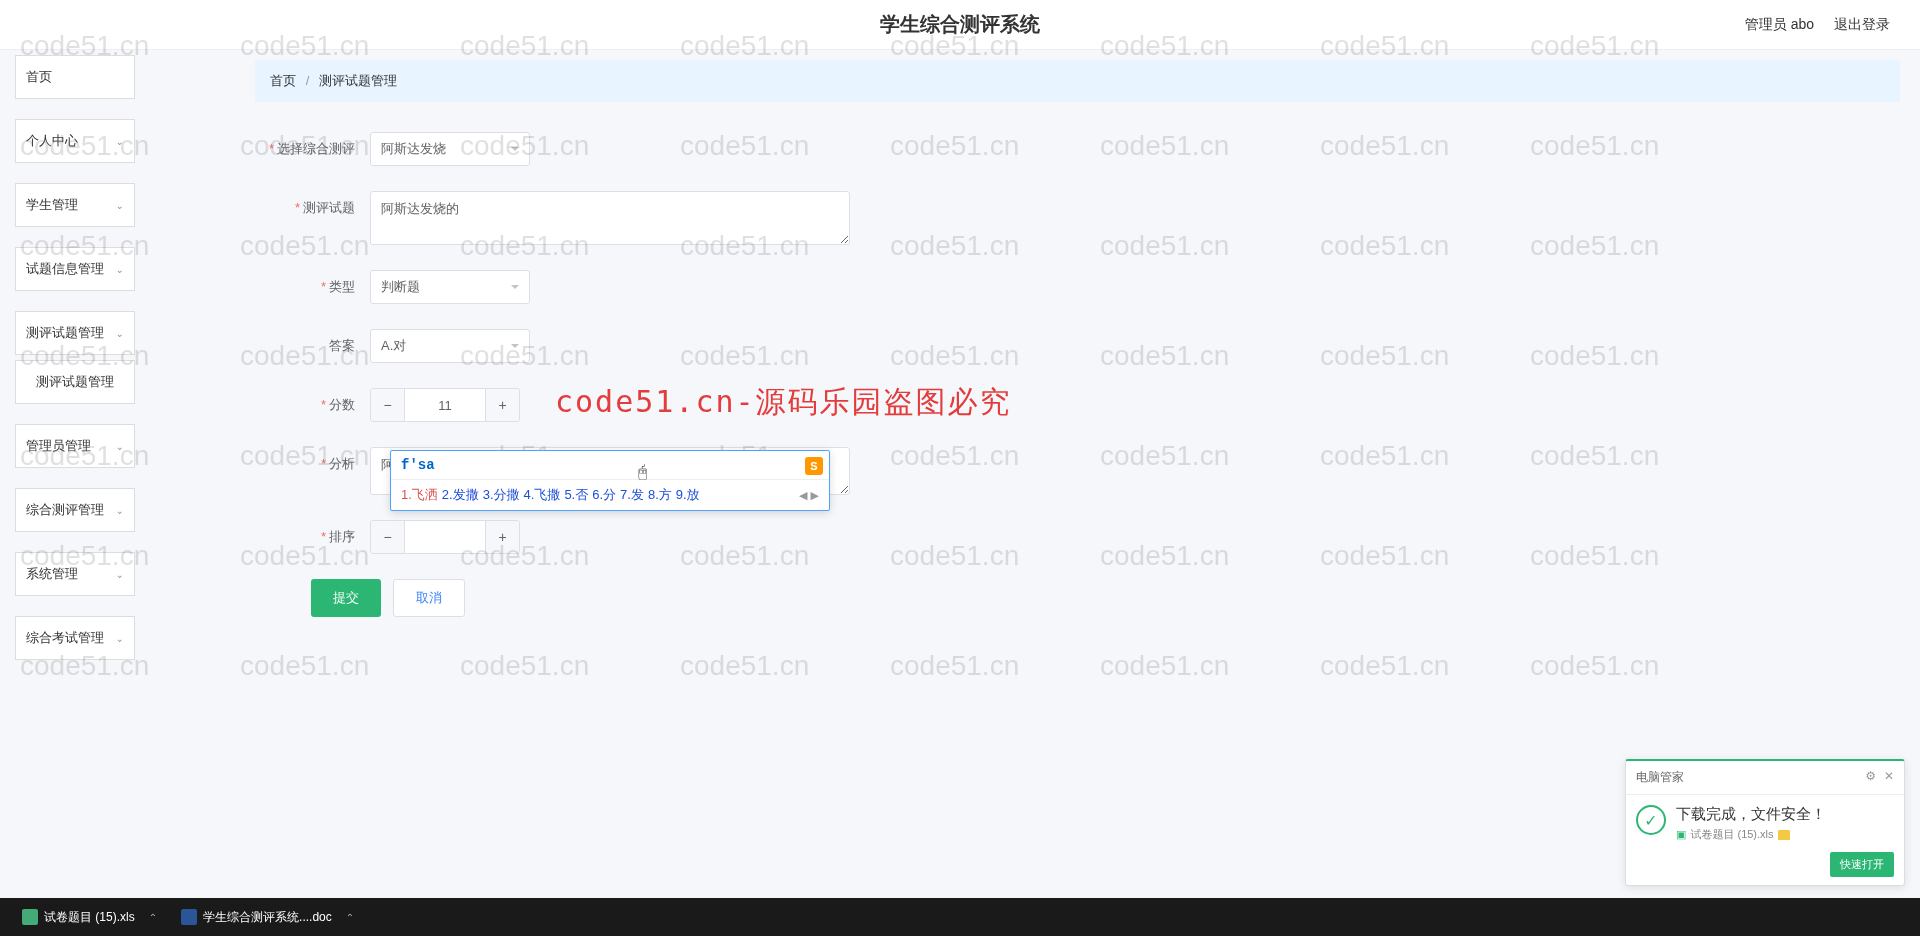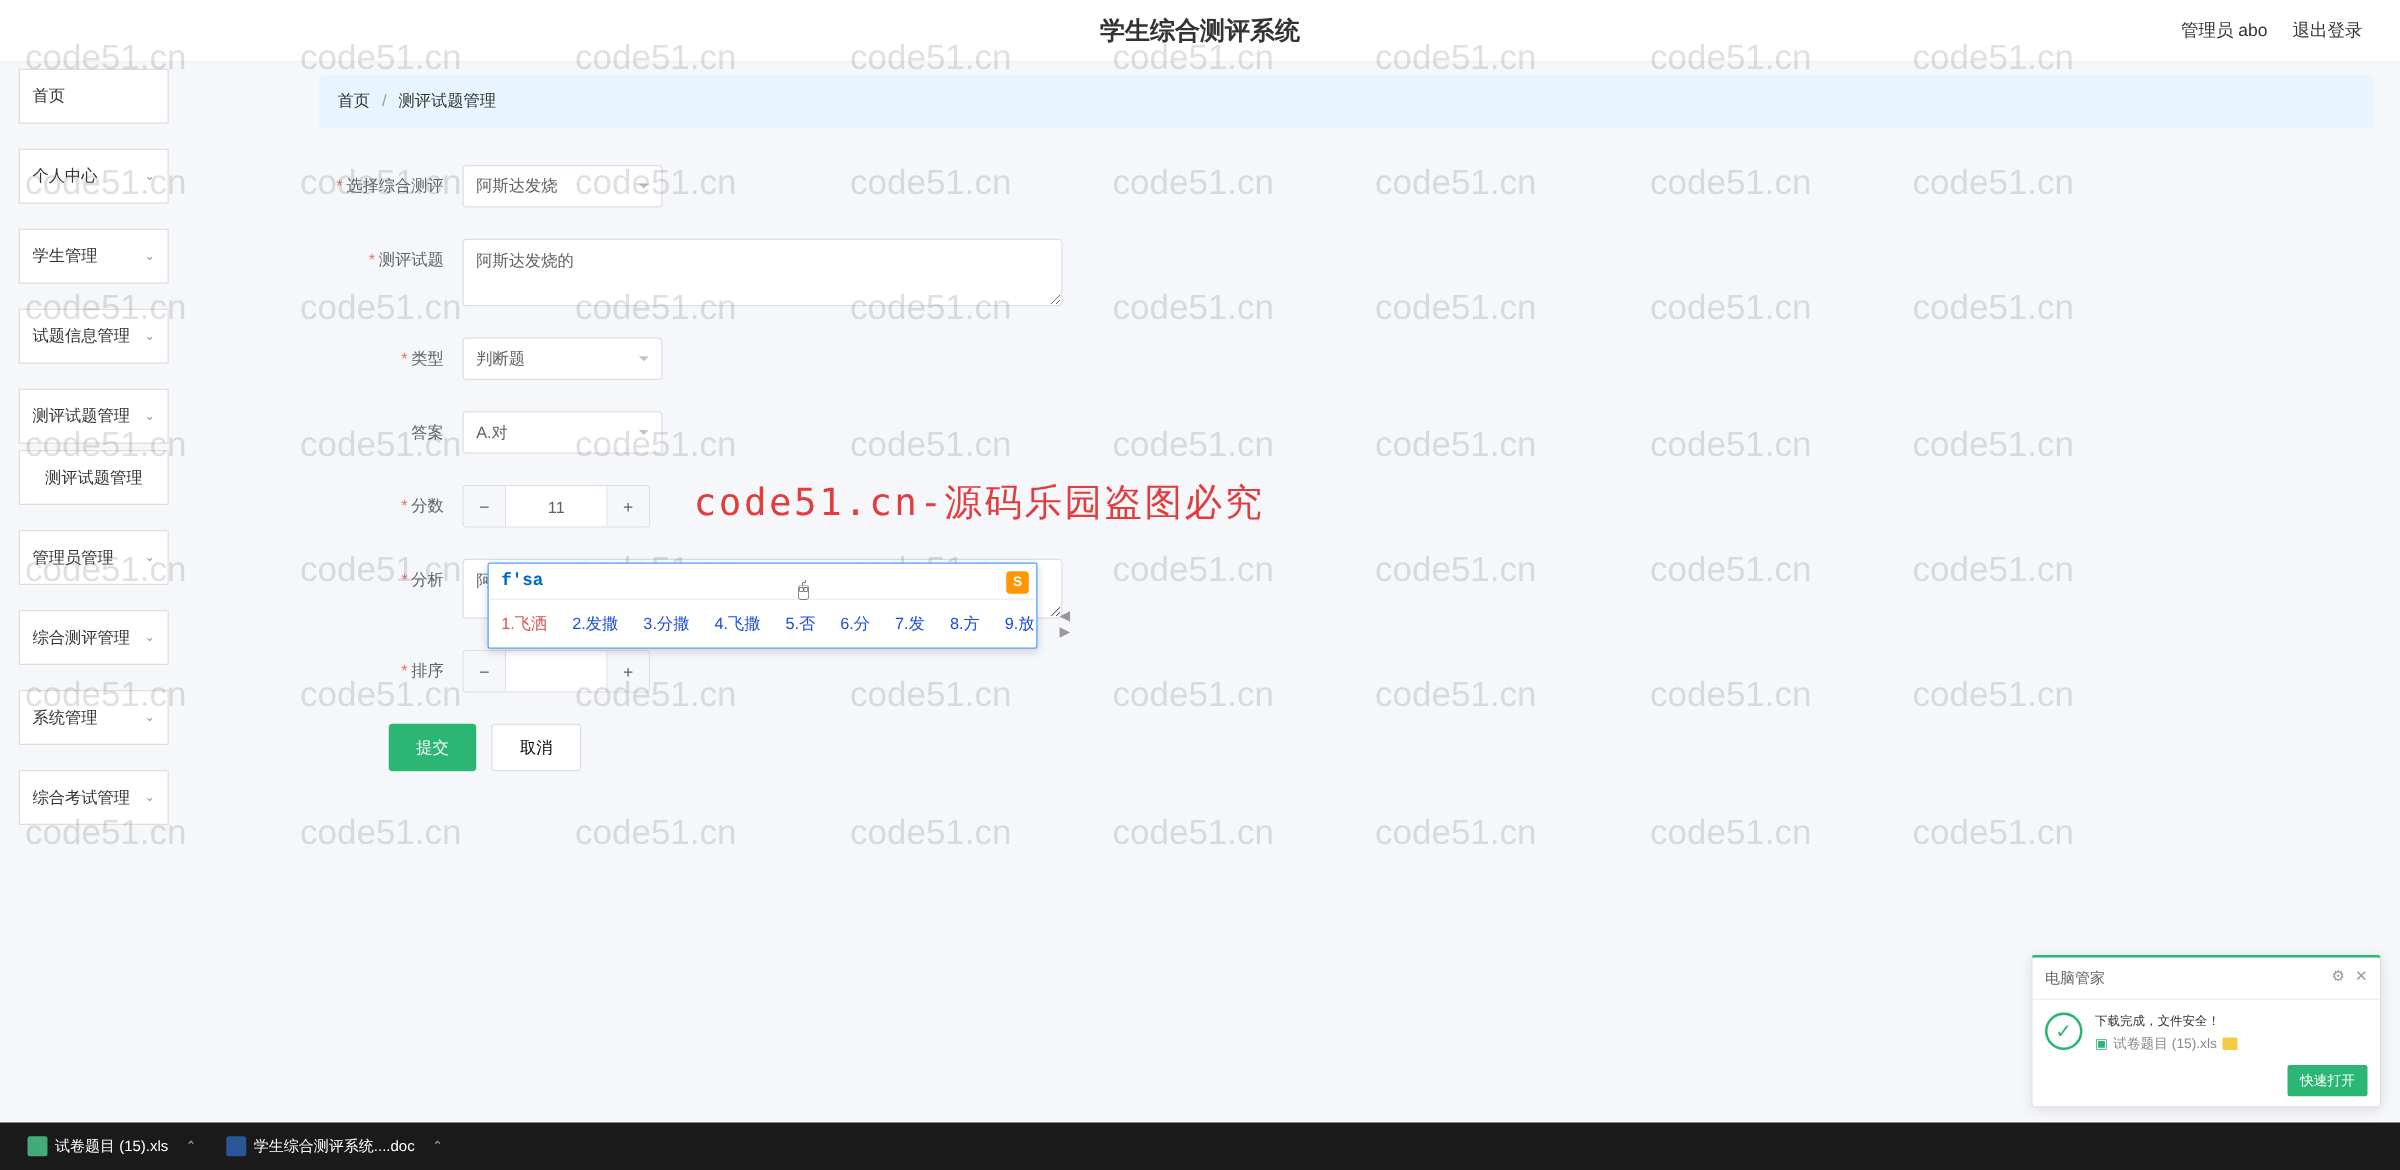--- a/index.html
+++ b/index.html
@@ -28,45 +28,45 @@
 .form-textarea { width: 480px; min-height: 54px; border: 1px solid #dcdfe6; border-radius: 3px; padding: 8px 10px; font-size: 13px; color: #606266; resize: vertical; background: #fff; }
 .form-textarea.tall { min-height: 40px; width: 480px; }
 .form-number { display: flex; border: 1px solid #dcdfe6; border-radius: 3px; height: 34px; background: #fff; }
 .num-btn { width: 34px; display: flex; align-items: center; justify-content: center; color: #606266; cursor: pointer; font-size: 14px; background: #f5f7fa; }
 .num-btn.minus { border-right: 1px solid #dcdfe6; border-radius: 3px 0 0 3px; }
 .num-btn.plus { border-left: 1px solid #dcdfe6; border-radius: 0 3px 3px 0; }
 .num-input { width: 80px; text-align: center; border: none; font-size: 13px; color: #606266; outline: none; }
 
 .form-actions { display: flex; gap: 12px; margin-left: 46px; margin-top: 20px; }
 .btn-submit { background: #2bb673; color: #fff; border: none; padding: 9px 22px; font-size: 13px; border-radius: 3px; cursor: pointer; }
-.btn-cancel { background: #fff; color: #000000; border: 1px solid #dcdfe6; padding: 9px 22px; font-size: 13px; border-radius: 3px; cursor: pointer; }
+.btn-cancel { background: #fff; color: #3b82f6; border: 1px solid #dcdfe6; padding: 9px 22px; font-size: 13px; border-radius: 3px; cursor: pointer; }
 
 .ime { position: absolute; left: 390px; top: 450px; width: 440px; background: #fff; border: 1px solid #4da3ff; border-radius: 2px; box-shadow: 0 2px 8px rgba(0,0,0,0.15); z-index: 100; }
 .ime-input { padding: 6px 10px; font-size: 14px; color: #0066cc; font-weight: bold; border-bottom: 1px solid #eee; font-family: Liberation Mono, monospace; }
-.ime-cands { padding: 6px 10px; display: flex; gap: 20px; font-size: 13px; align-items: center; }
+.ime-cands { padding: 6px 10px; display: flex; gap: 4px; font-size: 13px; align-items: center; }
 .ime-cand { color: #1d4ed8; white-space: nowrap; }
 .ime-cand.sel { color: #d9534f; }
 .ime-logo { position: absolute; right: 6px; top: 6px; width: 18px; height: 18px; background: #ff9800; border-radius: 3px; display: flex; align-items: center; justify-content: center; font-size: 11px; color: #fff; font-weight: bold; }
 .ime-arrows { margin-left: auto; color: #999; font-size: 11px; }
 
 .watermark { position: absolute; color: rgba(100,100,100,0.2); font-size: 28px; pointer-events: none; z-index: 50; font-family: Arial; }
 .overlay-text { position: absolute; color: #e23c3c; font-size: 30px; font-family: "SimSun", monospace; z-index: 60; pointer-events: none; letter-spacing: 2px; }
 
 .taskbar { position: absolute; bottom: 0; left: 0; right: 0; height: 38px; background: #1a1a1a; display: flex; align-items: center; padding: 0 10px; color: #fff; font-size: 12px; }
 .task-item { display: flex; align-items: center; gap: 6px; padding: 0 12px; height: 100%; cursor: pointer; }
 .task-icon { width: 16px; height: 16px; background: #4a7; border-radius: 2px; }
 .task-icon.doc { background: #2a5599; }
 .task-chev { font-size: 10px; color: #aaa; margin-left: 8px; }
 
 .toast { position: absolute; right: 15px; bottom: 50px; width: 280px; background: #fff; border: 1px solid #ddd; border-top: 2px solid #2bb673; border-radius: 3px; box-shadow: 0 2px 10px rgba(0,0,0,0.1); z-index: 200; }
 .toast-head { display: flex; justify-content: space-between; padding: 8px 10px; border-bottom: 1px solid #eee; font-size: 12px; color: #666; }
 .toast-head-icons { display: flex; gap: 8px; color: #999; cursor: pointer; }
 .toast-body { padding: 10px; display: flex; gap: 10px; align-items: flex-start; }
 .toast-shield { width: 30px; height: 30px; border: 2px solid #2bb673; border-radius: 50%; display: flex; align-items: center; justify-content: center; color: #2bb673; font-size: 16px; flex-shrink: 0; }
-.toast-msg { font-size: 10px; color: #333; }
+.toast-msg { font-size: 15px; color: #333; }
 .toast-file { font-size: 11px; color: #888; margin-top: 3px; display: flex; align-items: center; gap: 4px; }
 .toast-btn { background: #2bb673; color: #fff; border: none; padding: 5px 10px; font-size: 11px; border-radius: 2px; cursor: pointer; margin-left: auto; margin-right: 10px; margin-bottom: 8px; float: right; }
 .folder-icon { width: 12px; height: 10px; background: #f6c944; border-radius: 1px; display: inline-block; }
 
 .cursor { position: absolute; left: 638px; top: 463px; z-index: 150; font-size: 16px; pointer-events: none; }
 </style>
 </head>
 <body>
 
 <div class="header">

